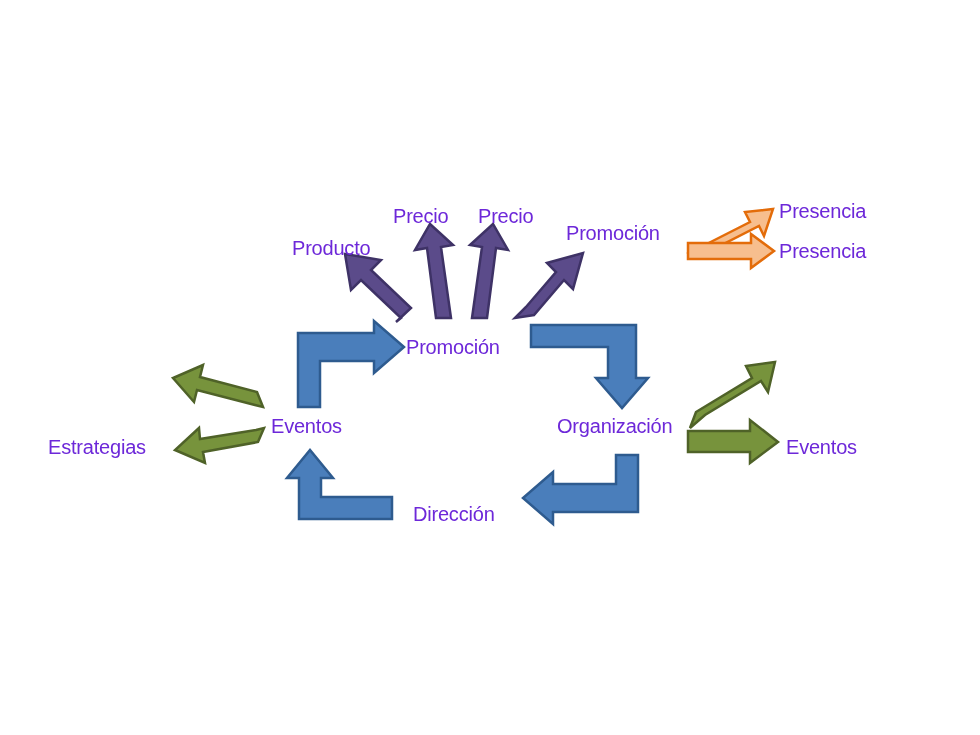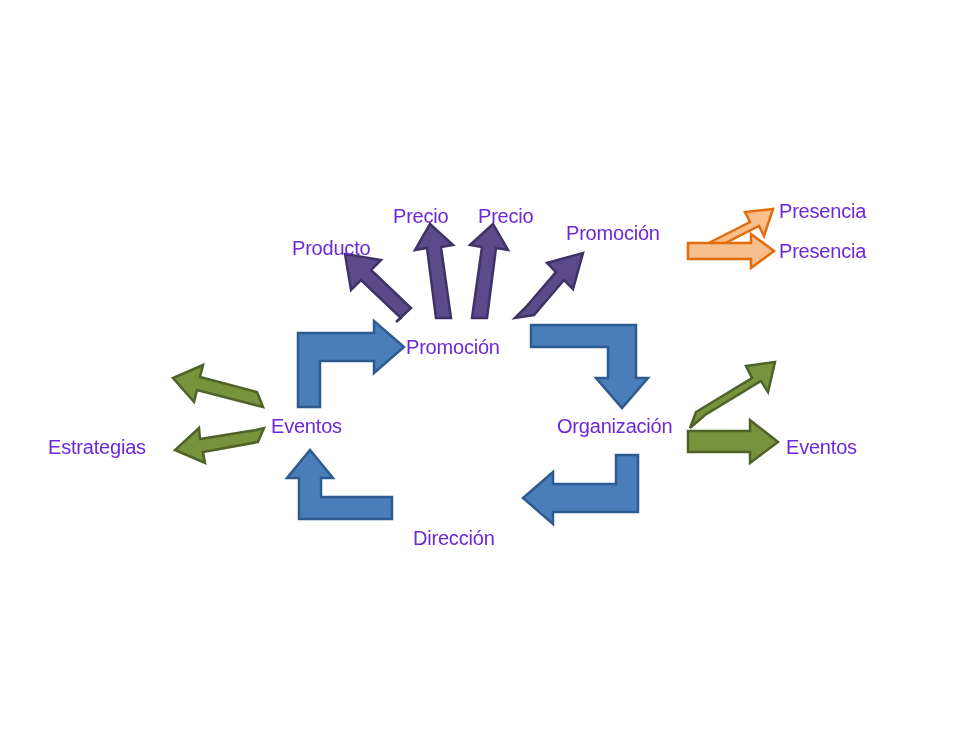--- a/index.html
+++ b/index.html
@@ -114,21 +114,21 @@
   <div class="node-label" style="left:566px; top:219px;">Promoción</div>
 
   <div class="node-label" style="left:779px; top:197px;">Presencia</div>
 
   <div class="node-label" style="left:779px; top:237px;">Presencia</div>
 
   <div class="node-label" style="left:406px; top:333px;">Promoción</div>
 
   <div class="node-label" style="left:557px; top:412px;">Organización</div>
 
-  <div class="node-label" style="left:413px; top:524px;text-align:center;">Dirección</div>
+  <div class="node-label" style="left:413px; top:500px;text-align:center;">Dirección</div>
 
   <div class="node-label" style="left:271px; top:412px;">Eventos</div>
 
 
   <div class="node-label" style="left:786px; top:433px;">Eventos</div>
 
 
   <div class="node-label" style="left:48px; top:433px;">Estrategias</div>
 
 </div>

